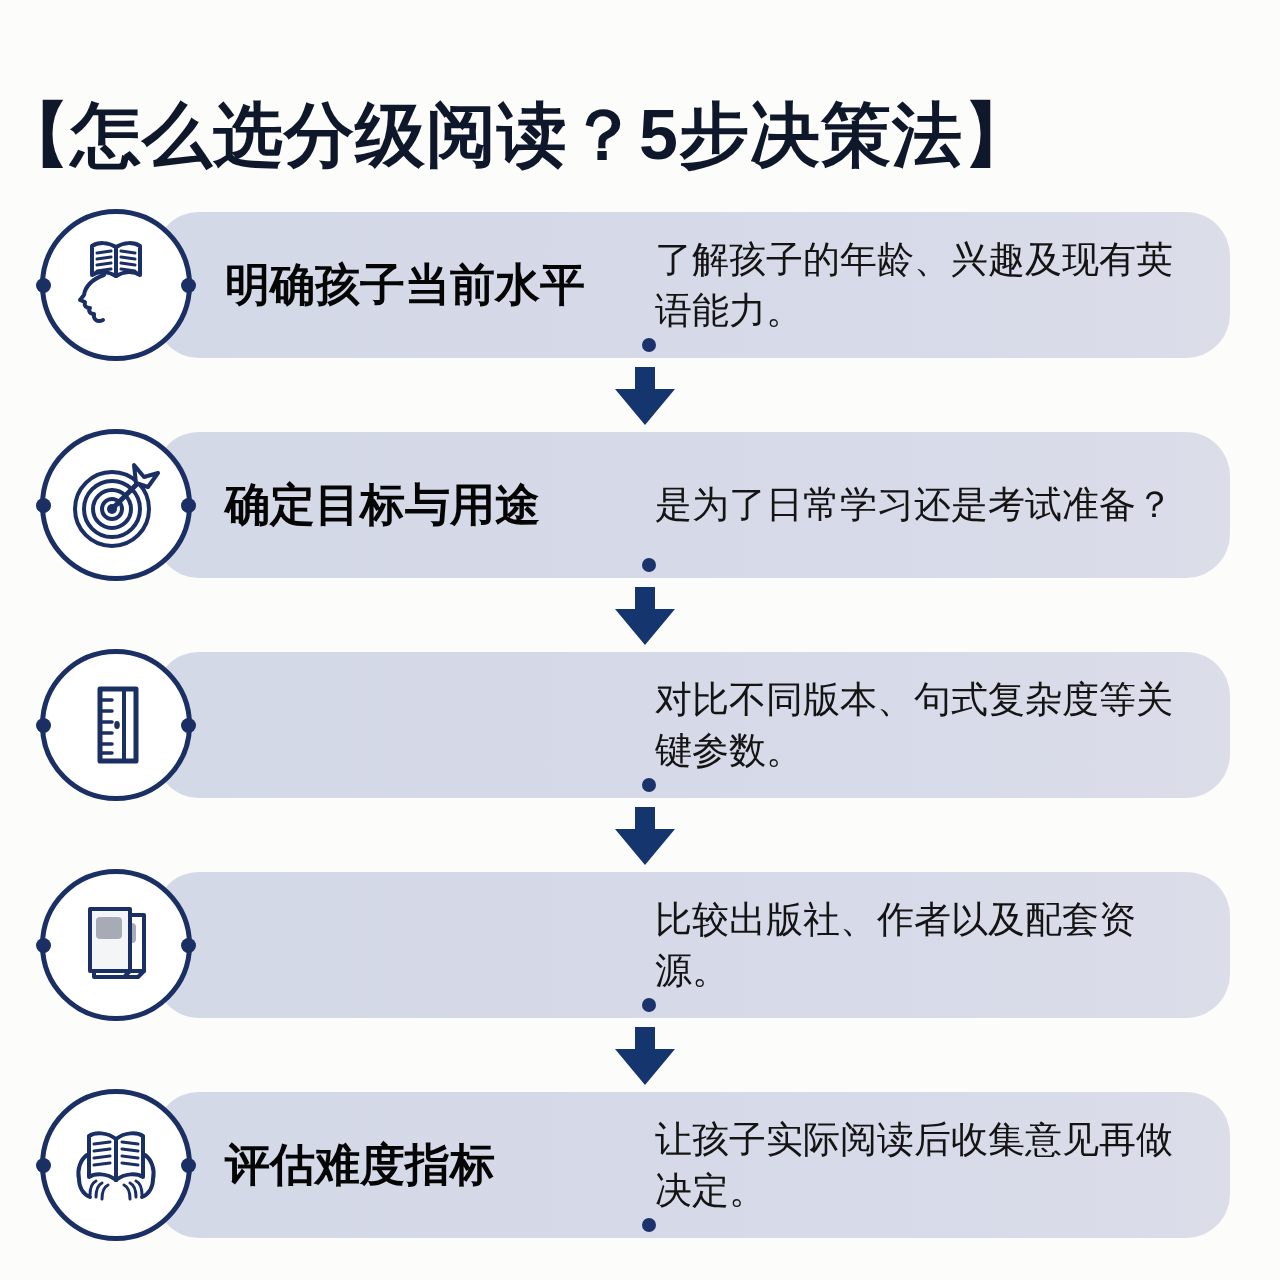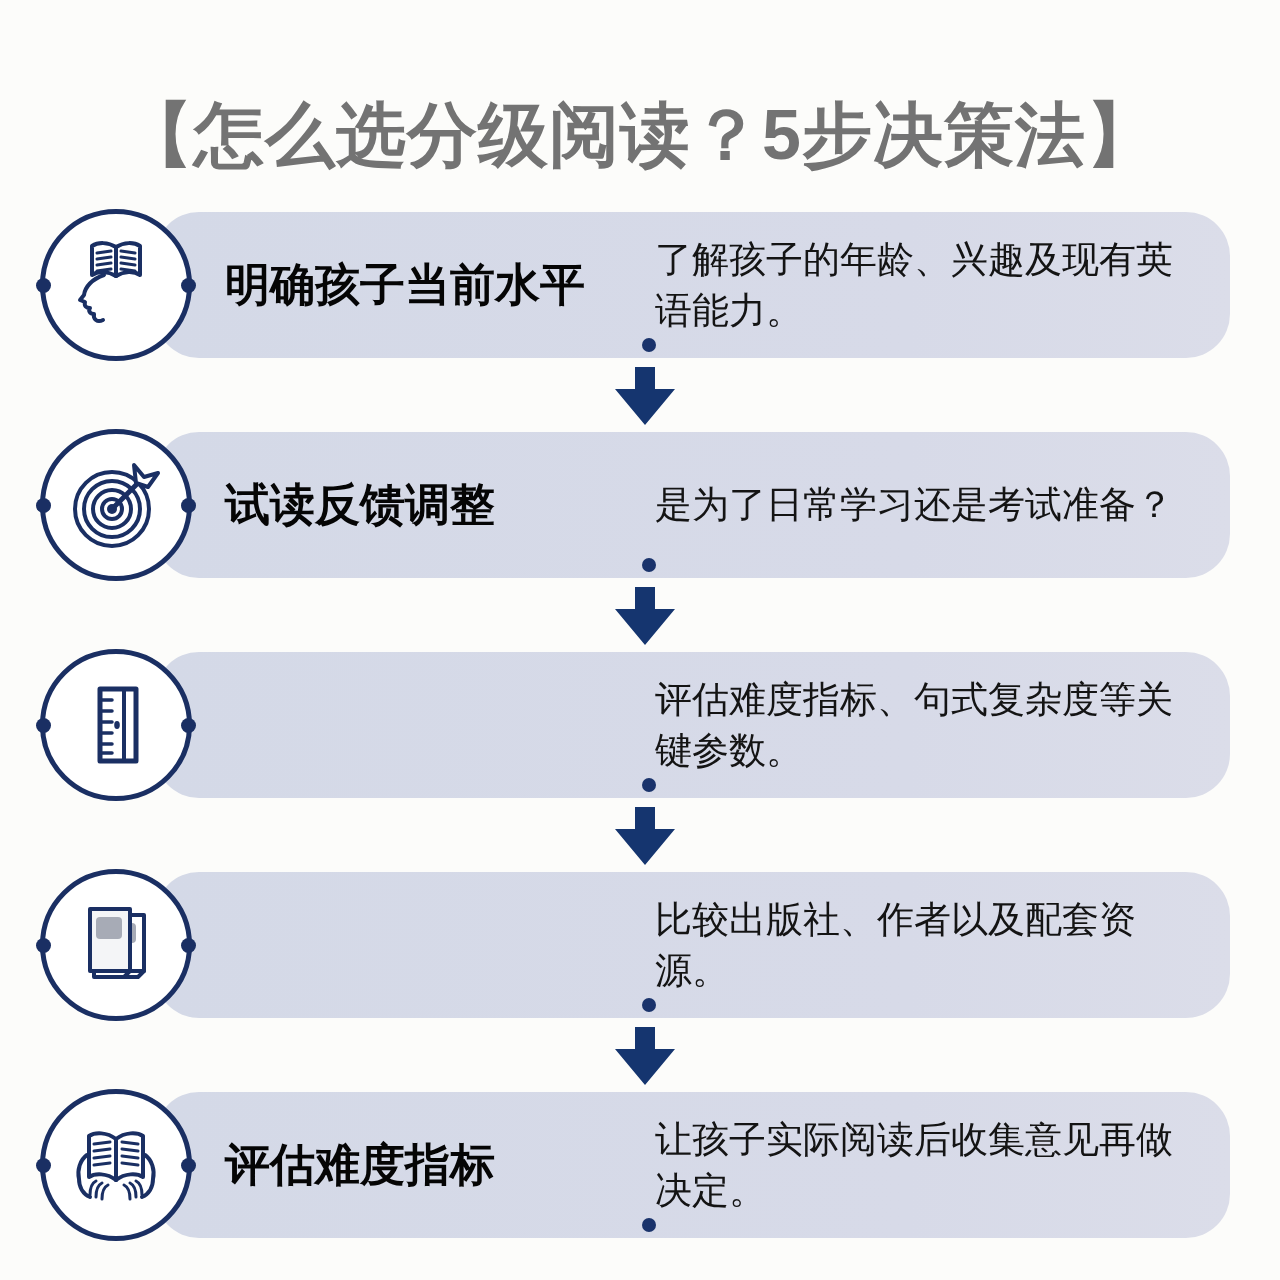--- a/index.html
+++ b/index.html
@@ -4,22 +4,22 @@
 <style>
   html,body{margin:0;padding:0;}
   body{
     width:1280px;height:1280px;position:relative;overflow:hidden;
     background:#fcfcfa;
     font-family:"Liberation Sans","DejaVu Sans",sans-serif;
     color:#0b0b0b;
   }
   .main-title{
     position:absolute;left:0;top:42px;width:1280px;
-    text-align:center;font-size:70px;font-weight:900;letter-spacing:1px;
-    color:#737373;
+    text-align:left;font-size:70px;font-weight:900;letter-spacing:1px;
+    color:#0f172a;
   }
   .step{position:absolute;left:0;width:1068px;height:220px;}
   .bar{
     position:absolute;left:155px;top:0;width:1075px;height:146px;
     background:linear-gradient(90deg,#d4d9e7 0%,#d7dae8 70%,#dbdde9 100%);
     border-radius:44px;
   }
   .step-title{
     position:absolute;left:70px;top:50%;transform:translateY(-50%);
     font-size:45px;font-weight:900;color:#050505;white-space:nowrap;
@@ -77,21 +77,21 @@
       <path class="ic" d="M38 40 C26 44 19 52 18 60 L14 65 L19 67 C18 71 20 73 24 73 C22 76 24 79 28 79 C27 84 31 88 37 85"></path>
     </svg>
   </div>
   <svg class="flow-arrow" viewBox="0 0 64 58">
     <path fill="#15356f" d="M22 0 H42 V22 H62 L32 58 L2 22 H22 Z"></path>
   </svg>
 </div>
 
 <div class="step" style="top:432px">
   <div class="bar">
-    <div class="step-title">试读反馈调整</div>
+    <div class="step-title">确定目标与用途</div>
     <div class="step-desc">是为了日常学习还是考试准备？</div>
     <span class="connector-dot"></span>
   </div>
   <div class="icon-circle">
     <span class="circle-dot left"></span>
     <span class="circle-dot right"></span>
     <svg class="icon-svg" viewBox="0 0 100 100">
       <circle class="ic" cx="46" cy="54" r="37"></circle>
       <circle class="ic" cx="46" cy="54" r="28"></circle>
       <circle class="ic" cx="46" cy="54" r="19"></circle>
@@ -101,21 +101,21 @@
       <path class="icw" d="M68 10 L78 22 L92 18 L82 32 L70 28 Z"></path>
     </svg>
   </div>
   <svg class="flow-arrow" viewBox="0 0 64 58">
     <path fill="#15356f" d="M22 0 H42 V22 H62 L32 58 L2 22 H22 Z"></path>
   </svg>
 </div>
 
 <div class="step" style="top:652px">
   <div class="bar">
-    <div class="step-desc">评估难度指标、句式复杂度等关键参数。</div>
+    <div class="step-desc">对比不同版本、句式复杂度等关键参数。</div>
     <span class="connector-dot"></span>
   </div>
   <div class="icon-circle">
     <span class="circle-dot left"></span>
     <span class="circle-dot right"></span>
     <svg class="icon-svg" viewBox="0 0 100 100">
       <rect class="icw" style="stroke-width:5" x="34" y="14" width="36" height="72"></rect>
       <path class="ic" style="stroke-width:4" d="M58 14 L58 86"></path>
       <path class="ic" style="stroke-width:3.5" d="M34 25 L46 25 M34 36 L46 36 M34 47 L46 47 M34 58 L46 58 M34 69 L46 69 M34 78 L46 78"></path>
       <ellipse class="icf" cx="51" cy="50" rx="2.8" ry="4"></ellipse>

